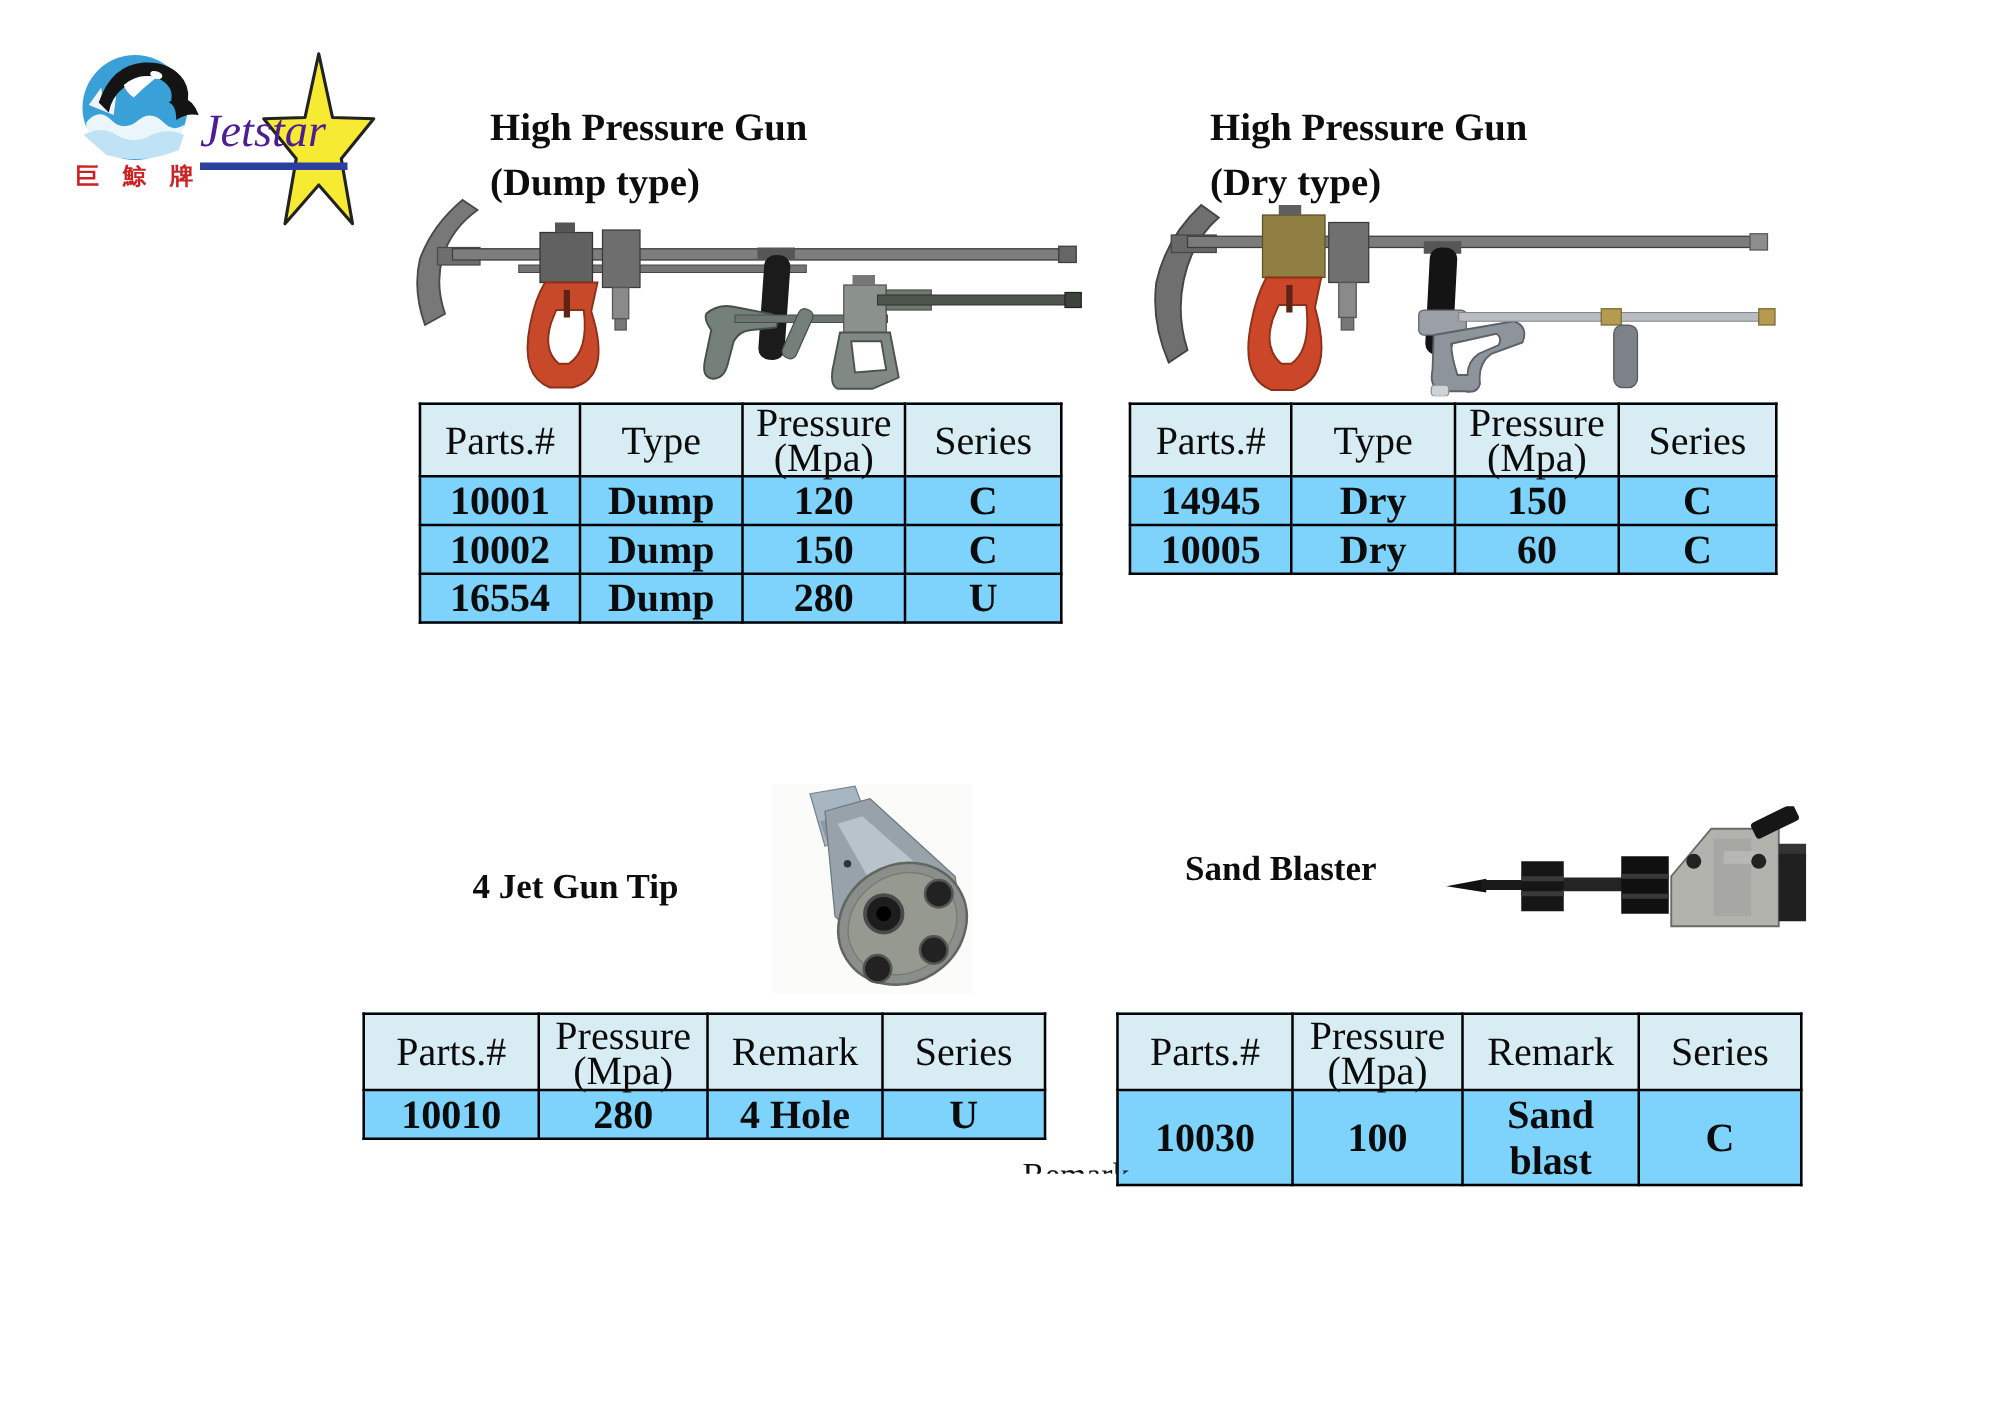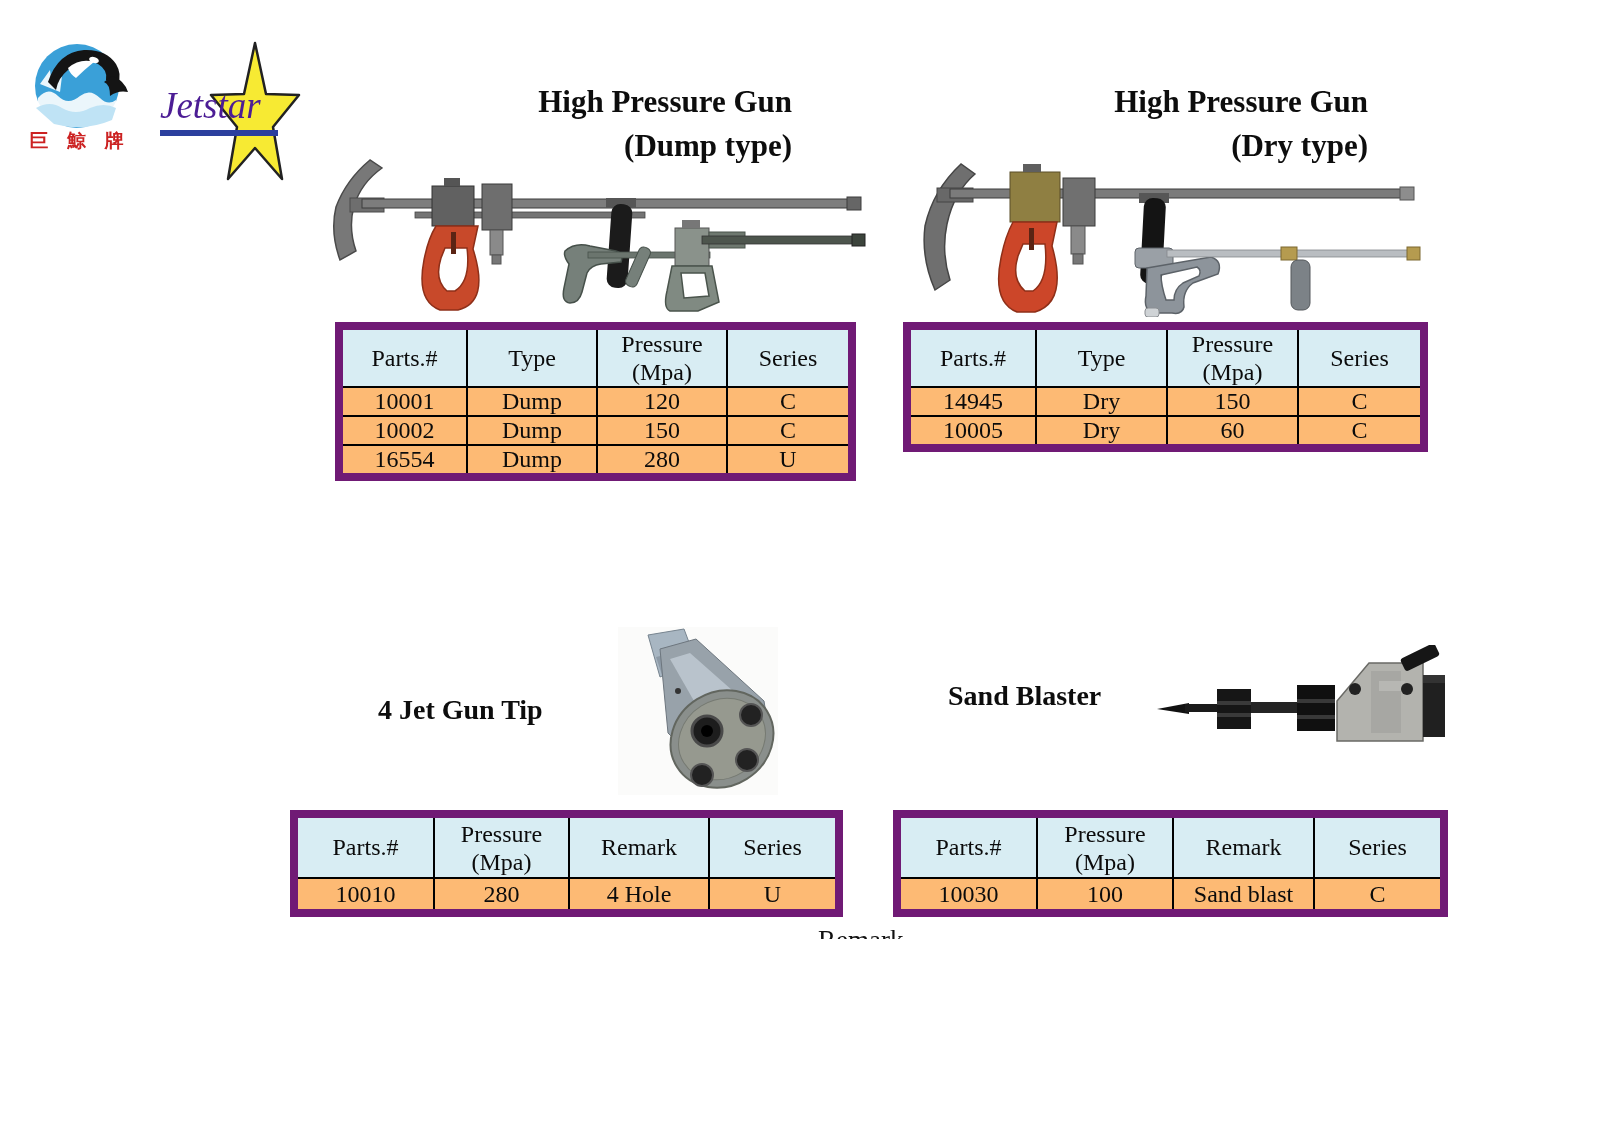--- a/index.html
+++ b/index.html
@@ -4,45 +4,45 @@
 <style>
   html,body{margin:0;padding:0;}
   body{
     width:1600px;height:1131px;background:#ffffff;position:relative;
     font-family:"Liberation Serif", serif;color:#111;overflow:hidden;
   }
   .abs{position:absolute;}
 
   
   .gun-title{
-    position:absolute;width:400px;text-align:right;
+    position:absolute;width:400px;text-align:left;
     font-size:31px;font-weight:bold;line-height:44px;color:#0d0d0d;
   }
   .product-title{
     position:absolute;font-size:28px;font-weight:bold;color:#0d0d0d;white-space:nowrap;
   }
 
   
   table.spec{
     position:absolute;border-collapse:collapse;table-layout:fixed;
-    font-family:"Liberation Serif", serif;font-size:24px;color:#0b0b0b;
-    background:#fdba74;border:8px solid #701a75;
+    font-family:"Liberation Serif", serif;font-size:32px;color:#0b0b0b;
+    background:#7dd3fc;border:2px solid #701a75;
   }
   table.spec th, table.spec td{
-    border:2px solid #000;text-align:center;vertical-align:middle;padding:0;
+    border:2px solid #000;text-align:center;vertical-align:middle;padding:0;font-weight:bold;
   }
   table.spec th{background:#d8edf3;font-weight:normal;}
   table.spec.upper th{height:54px;}
   table.spec.upper td{height:27px;}
   table.spec.lower th{height:59px;}
   table.spec.lower td{height:30px;}
   .hdr-2line div{line-height:28px;}
 
   
-  .whale-logo{left:24px;top:40px;width:112px;height:126px;}
+  .whale-logo{left:55px;top:40px;width:112px;height:126px;}
   .whale-cn{
     position:absolute;left:0px;top:88px;width:112px;text-align:center;
     color:#cc2222;font-size:19px;font-weight:bold;letter-spacing:7px;white-space:nowrap;
   }
   .jetstar-logo{left:158px;top:36px;width:152px;height:154px;}
   .jetstar-text{
     position:absolute;left:2px;top:48px;font-size:37px;font-weight:normal;font-style:italic;
     color:#4c1d95;white-space:nowrap;
   }
   .jetstar-underline{

